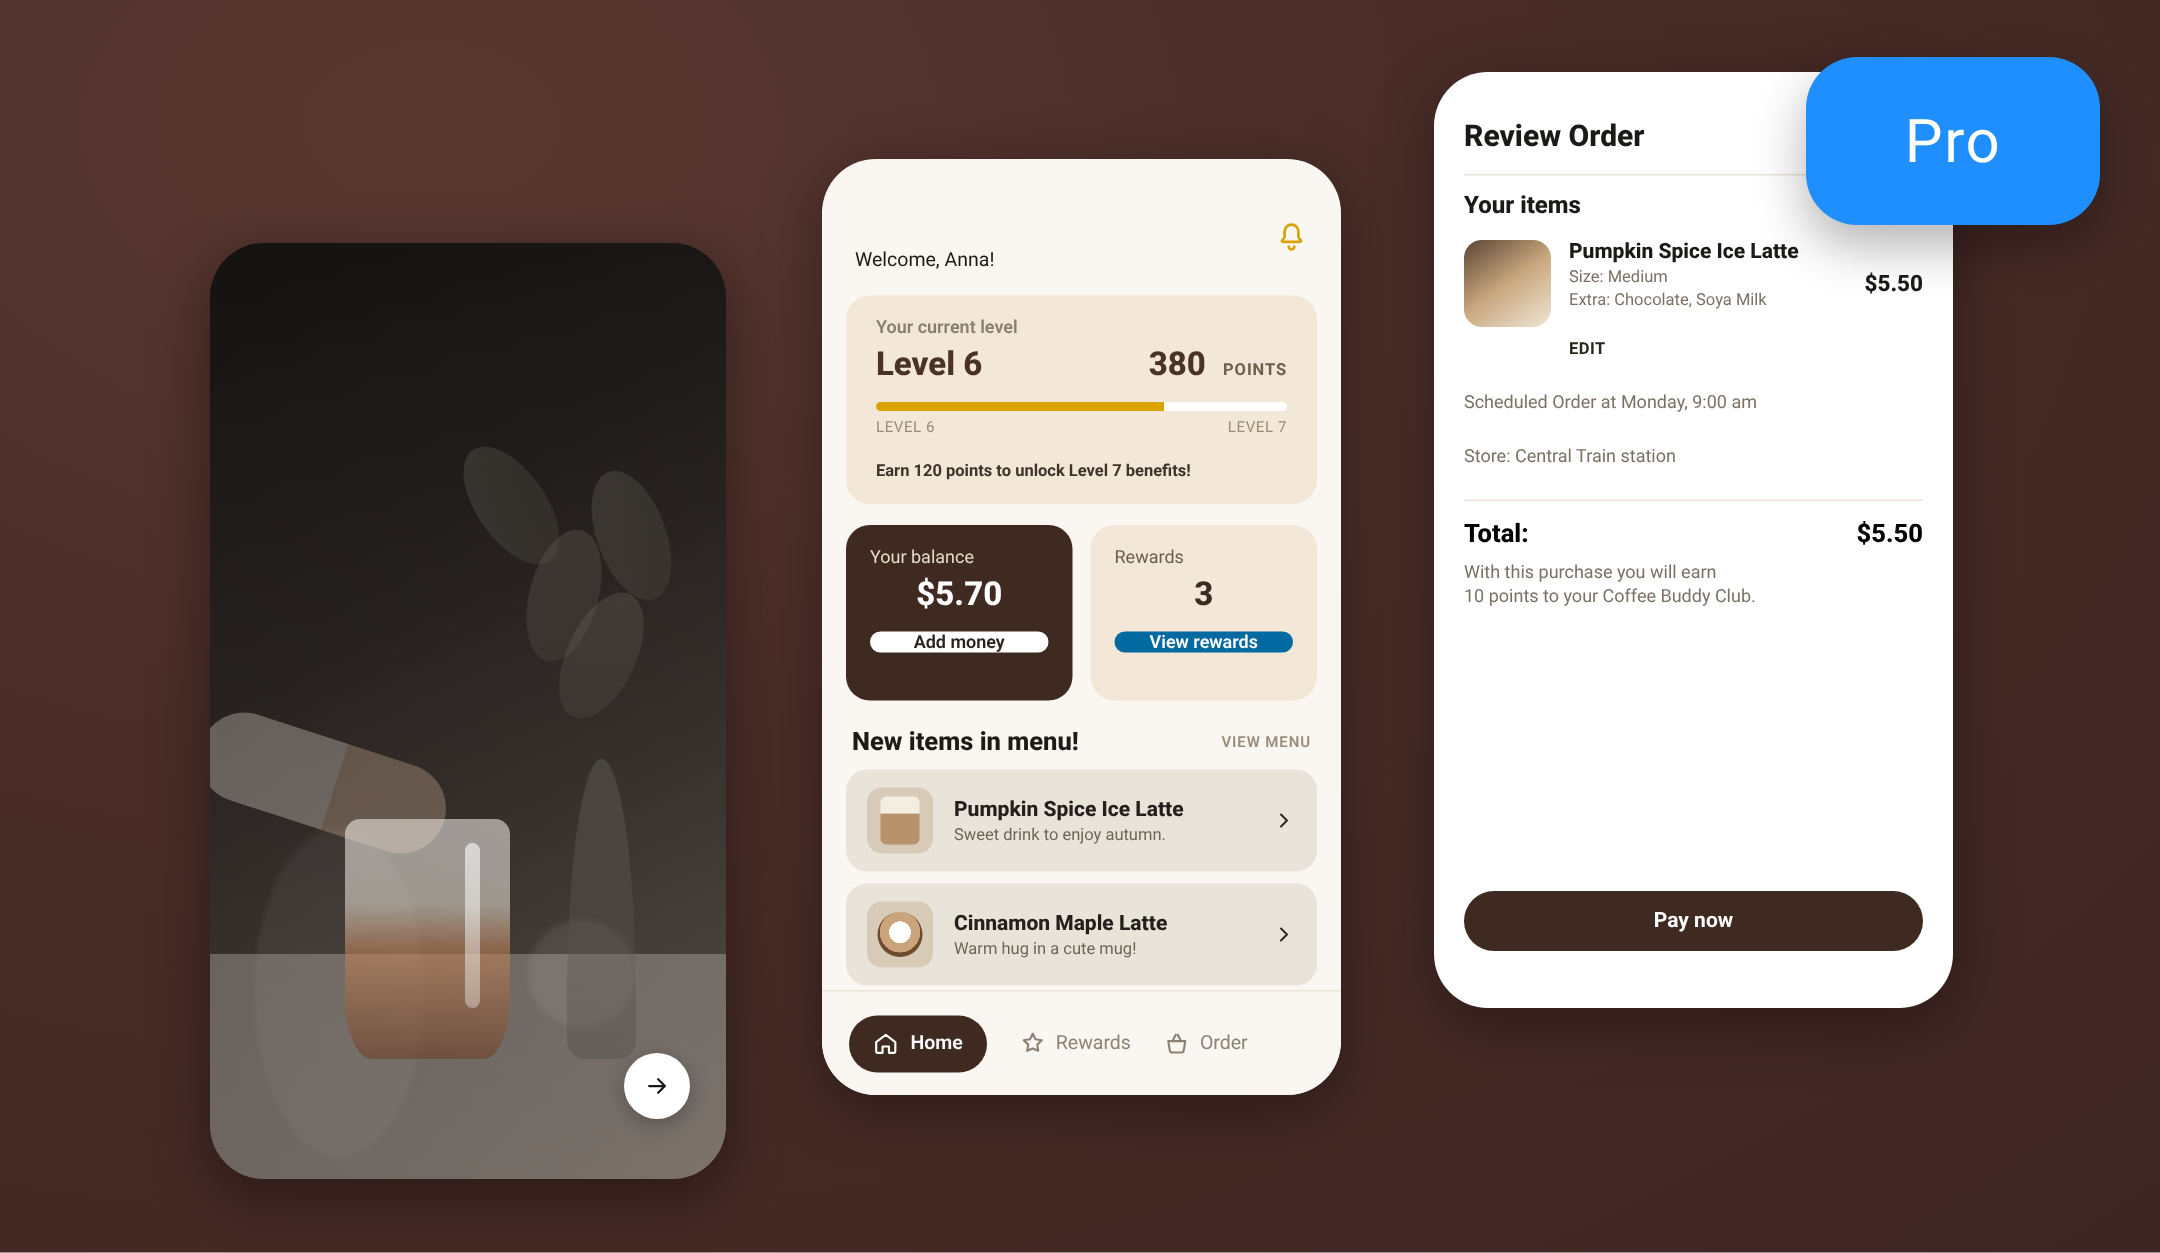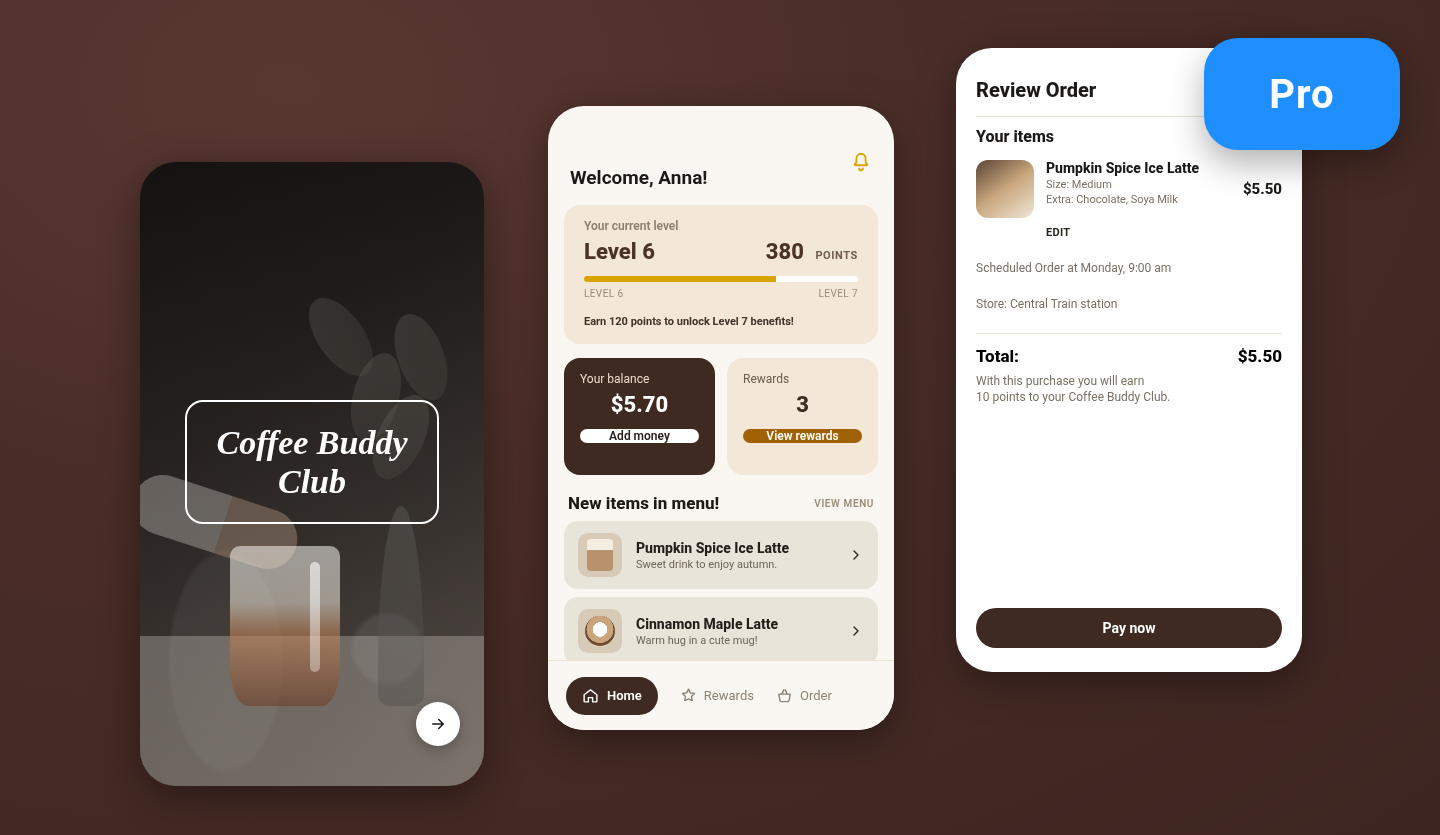--- a/index.html
+++ b/index.html
@@ -82,21 +82,21 @@
   }
 
   
   .phone2{
     position:absolute; left:548px; top:106px; width:346px; height:624px;
     background:#faf7f2; border-radius:36px; box-shadow:0 10px 40px rgba(0,0,0,.35);
     overflow:hidden;
   }
   .p2-header{ display:flex; align-items:center; justify-content:space-between;
     padding:28px 22px 8px 22px;}
-  .welcome{ font-size:19px; font-weight:700; color:#1c1a18;margin-top:32px;}
+  .welcome{ font-size:13px; font-weight:400; color:#1c1a18;margin-top:32px;}
   .bell{ width:22px; height:22px; color:#d9a300;}
   .level-card{
     margin:8px 16px 0; background:#f3e7d7; border-radius:16px; padding:14px 20px 16px;
   }
   .lc-label{ font-size:12px; color:#8a7e6e; font-weight:600;}
   .lc-row{ display:flex; align-items:baseline; justify-content:space-between; margin-top:6px;}
   .lc-level{ font-size:22px; font-weight:800; color:#4a3226;}
   .lc-points{ font-size:22px; font-weight:800; color:#4a3226;}
   .lc-points small{ font-size:11px; font-weight:700; letter-spacing:.6px; margin-left:6px; color:#6f5e4c;}
   .progress{ height:6px; background:#fff; border-radius:4px; margin-top:12px; overflow:hidden;}
@@ -105,21 +105,21 @@
   .lc-hint{ font-size:11px; font-weight:700; color:#3e3328; margin-top:16px;}
   .two-cards{ display:flex; gap:12px; margin:14px 16px 0;}
   .card-dark{ flex:1; background:#3f2a22; color:#fff; border-radius:16px; padding:14px 16px 32px;}
   .card-light{ flex:1; background:#f3e7d7; border-radius:16px; padding:14px 16px 16px;}
   .mini-label{ font-size:12px; color:#e7dbca;}
   .card-light .mini-label{ color:#6b5d4b;}
   .big-val{ font-size:22px; font-weight:800; margin-top:6px; text-align:center;}
   .pill-btn{ margin-top:12px; height:14px; border-radius:16px; display:flex; align-items:center; justify-content:center;
     font-size:12px; font-weight:600; cursor:pointer; }
   .pill-white{ background:#fff; color:#2a221d;}
-  .pill-dark{ background:#a16207; color:#fff;}
+  .pill-dark{ background:#0369a1; color:#fff;}
   .section-row{ display:flex; align-items:center; justify-content:space-between; margin:18px 20px 6px;}
   .section-title{ font-size:17px; font-weight:800; color:#1e1a16;}
   .view-menu{ font-size:10px; letter-spacing:.6px; color:#9a8c77; font-weight:600;}
   .menu-card{ margin:8px 16px 0; background:#e9e4da; border-radius:14px; padding:12px 14px;
     display:flex; align-items:center; gap:14px;}
   .thumb{ width:44px; height:44px; border-radius:10px; background:#d7cbb8; display:flex; align-items:center; justify-content:center; font-size:20px; overflow:hidden;}
   .thumb .swirl{ width:30px; height:30px; border-radius:50%;
     background: radial-gradient(circle at 50% 45%, #fff 0 32%, #caa47a 33% 60%, #6e4a2e 61% 100%);}
   .thumb .cup{ width:26px; height:32px; border-radius:4px;
     background: linear-gradient(180deg,#f3ede2 0 35%, #b8926a 36% 100%);}
@@ -131,21 +131,21 @@
     display:flex; align-items:center; gap:22px; padding:0 18px;}
   .nav-active{ background:#3f2a22; color:#fff; border-radius:22px; height:38px;
     display:flex; align-items:center; gap:8px; padding:0 16px; font-size:13px; font-weight:600;}
   .nav-item{ display:flex; align-items:center; gap:7px; font-size:13px; color:#8c8274;}
   .nav-item svg, .nav-active svg{ width:17px; height:17px;}
 
   
   .phone3{
     position:absolute; left:956px; top:48px; width:346px; height:624px;
     background:#fff; border-radius:36px; box-shadow:0 10px 40px rgba(0,0,0,.35);
-    overflow:hidden; padding:0 0 4px 0;
+    overflow:hidden; padding:0 0 18px 0;
   }
   .p3-wrap{ padding:30px 20px 20px; height:100%; display:flex; flex-direction:column;}
   .p3-title{ font-size:20px; font-weight:800; color:#1c1a18;}
   .hr{ height:1px; background:#e9e4da; margin:14px 0 10px;}
   .items-head{ display:flex; justify-content:space-between; align-items:center;}
   .items-title{ font-size:16px; font-weight:800; color:#1c1a18;}
   .add-items{ font-size:10px; color:#8c8274; font-weight:600;}
   .order-item{ display:flex; gap:12px; margin-top:14px;}
   .oi-thumb{ width:58px; height:58px; border-radius:12px;
     background: linear-gradient(145deg,#5a4433 0%, #c9a77e 50%, #f0e6d6 100%);}
@@ -163,21 +163,21 @@
   .spacer{ flex:1;}
   .btn-outline{ height:40px; border:1.5px solid #2b2620; border-radius:22px;
     display:flex; align-items:center; justify-content:center; font-size:14px; font-weight:600; color:#1c1a18;}
   .btn-pay{ height:40px; background:#3f2a22; color:#fff; border-radius:22px;
     display:flex; align-items:center; justify-content:center; font-size:14px; font-weight:700; margin-top:10px;}
 
   
   .pro-badge{
     position:absolute; right:40px; top:38px; width:196px; height:112px;
     background:#1f8fff; border-radius:34px; display:flex; align-items:center; justify-content:center;
-    color:#fff; font-size:40px; font-weight:700; box-shadow:0 14px 34px rgba(0,0,0,.3);
+    color:#fff; font-size:40px; font-weight:400; box-shadow:0 14px 34px rgba(0,0,0,.3);
     letter-spacing:1px;
   }
 
   
   svg{ display:block; }
 </style>
 </head>
 <body>
 
 <div class="phone1">
@@ -185,23 +185,20 @@
     <div class="table"></div>
     <div class="vase"></div>
     <div class="leaf a"></div>
       <div class="leaf b"></div>
       <div class="leaf c"></div>
       <div class="leaf d"></div>
     <div class="arm"></div>
     <div class="jar"></div>
     <div class="pour"></div>
   </div>
-  <div class="splash-title-box">
-    <div class="splash-title">Coffee Buddy Club</div>
-  </div>
   <div class="next-fab">
     <svg viewBox="0 0 24 24" width="18" height="18">
       <path d="M5 12h13M13 6l6 6-6 6" fill="none" stroke="#1c1a18" stroke-width="2" stroke-linecap="round" stroke-linejoin="round"></path>
     </svg>
   </div>
 </div>
 
 <div class="phone2">
   <div class="p2-header">
     <div class="welcome">Welcome, Anna!</div>

